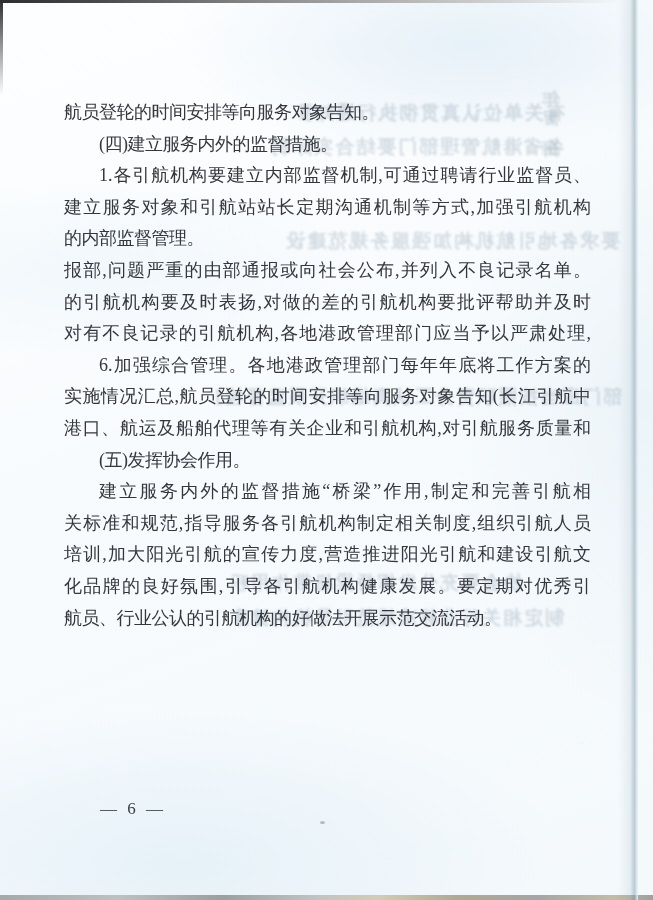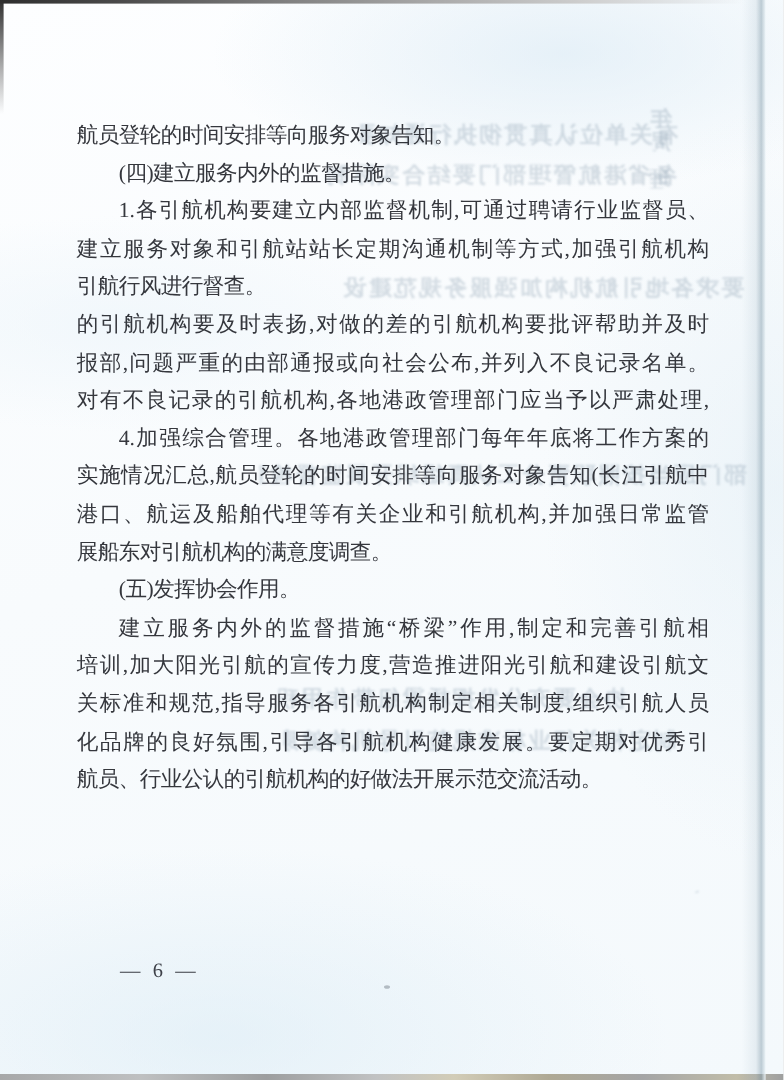--- a/index.html
+++ b/index.html
@@ -85,32 +85,31 @@
       <div class="bleed" style="top: 110px; left: 544px; width: 16px; height: 16px;">局</div>
       <div class="bleed" style="top: 141px; left: 542px; width: 16px; height: 16px;">理</div>
       <div class="bleed" style="top: 729px; left: 572px; width: 12px; height: 15px;">、</div>
     </div>
 
   <div class="text-block" id="text-block">
       <div class="line">航员登轮的时间安排等向服务对象告知。</div>
       <div class="line indent">(四)建立服务内外的监督措施。</div>
       <div class="line fill indent">1.各引航机构要建立内部监督机制,可通过聘请行业监督员、</div>
       <div class="line fill">建立服务对象和引航站站长定期沟通机制等方式,加强引航机构</div>
-      <div class="line">引航行风进行督查。</div>
+      <div class="line">的内部监督管理。</div>
+      <div class="line fill">报部,问题严重的由部通报或向社会公布,并列入不良记录名单。</div>
       <div class="line fill">的引航机构要及时表扬,对做的差的引航机构要批评帮助并及时</div>
-      <div class="line fill">报部,问题严重的由部通报或向社会公布,并列入不良记录名单。</div>
       <div class="line fill">对有不良记录的引航机构,各地港政管理部门应当予以严肃处理,</div>
-      <div class="line fill indent">4.加强综合管理。各地港政管理部门每年年底将工作方案的</div>
+      <div class="line fill indent">6.加强综合管理。各地港政管理部门每年年底将工作方案的</div>
       <div class="line fill">实施情况汇总,航员登轮的时间安排等向服务对象告知(长江引航中</div>
-      <div class="line fill">港口、航运及船舶代理等有关企业和引航机构,并加强日常监管</div>
-      <div class="line">展船东对引航机构的满意度调查。</div>
+      <div class="line fill">港口、航运及船舶代理等有关企业和引航机构,对引航服务质量和</div>
       <div class="line indent">(五)发挥协会作用。</div>
       <div class="line fill indent">建立服务内外的监督措施“桥梁”作用,制定和完善引航相</div>
+      <div class="line fill">关标准和规范,指导服务各引航机构制定相关制度,组织引航人员</div>
       <div class="line fill">培训,加大阳光引航的宣传力度,营造推进阳光引航和建设引航文</div>
-      <div class="line fill">关标准和规范,指导服务各引航机构制定相关制度,组织引航人员</div>
       <div class="line fill">化品牌的良好氛围,引导各引航机构健康发展。要定期对优秀引</div>
       <div class="line">航员、行业公认的引航机构的好做法开展示范交流活动。</div>
     </div>
 
   <div class="page-number">— 6 —</div>
 
   <div class="speck"></div>
 </div>
 
 </body></html>

